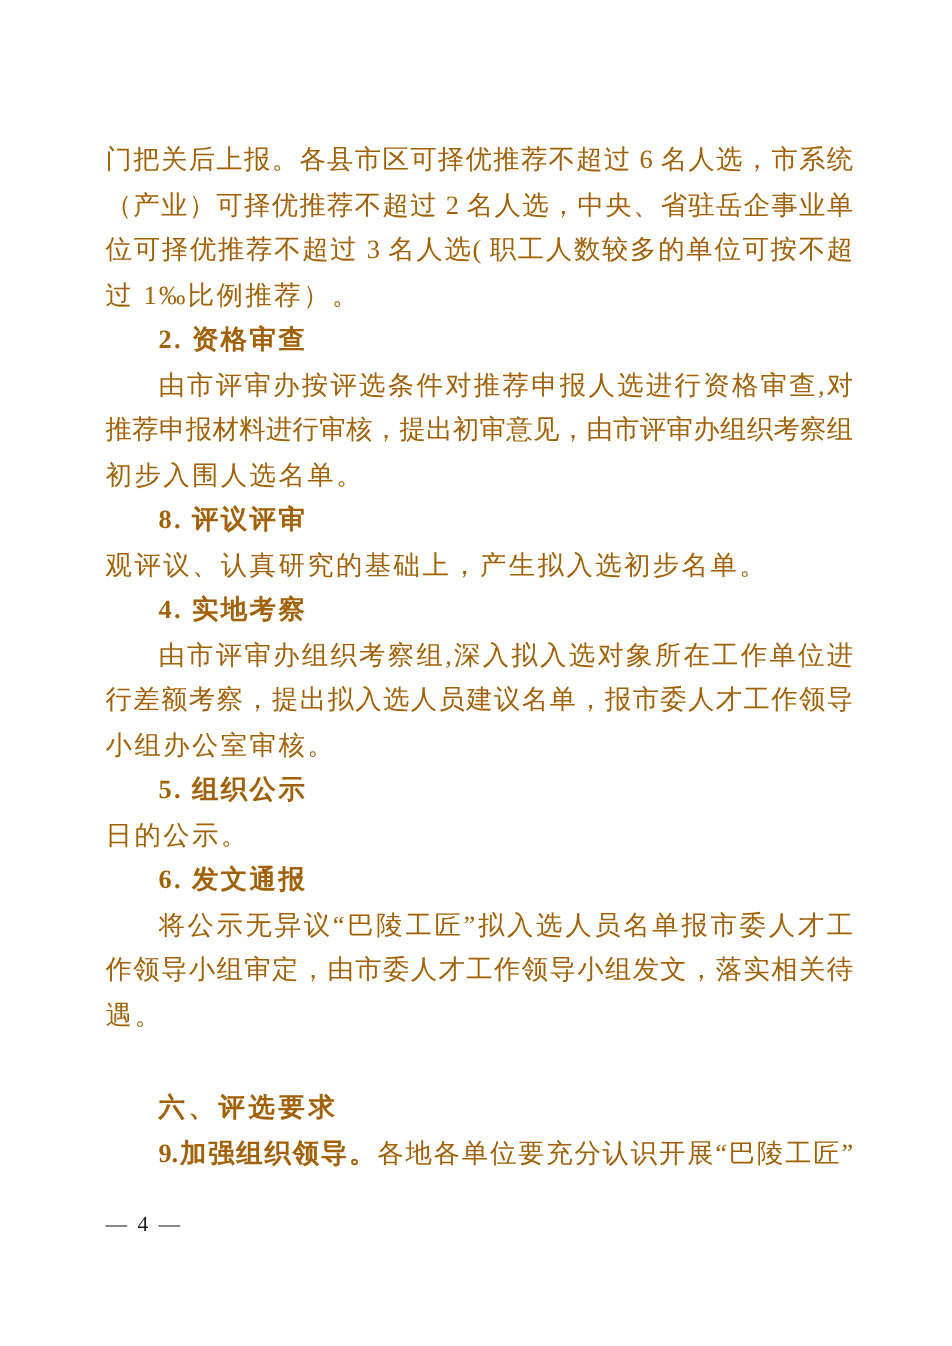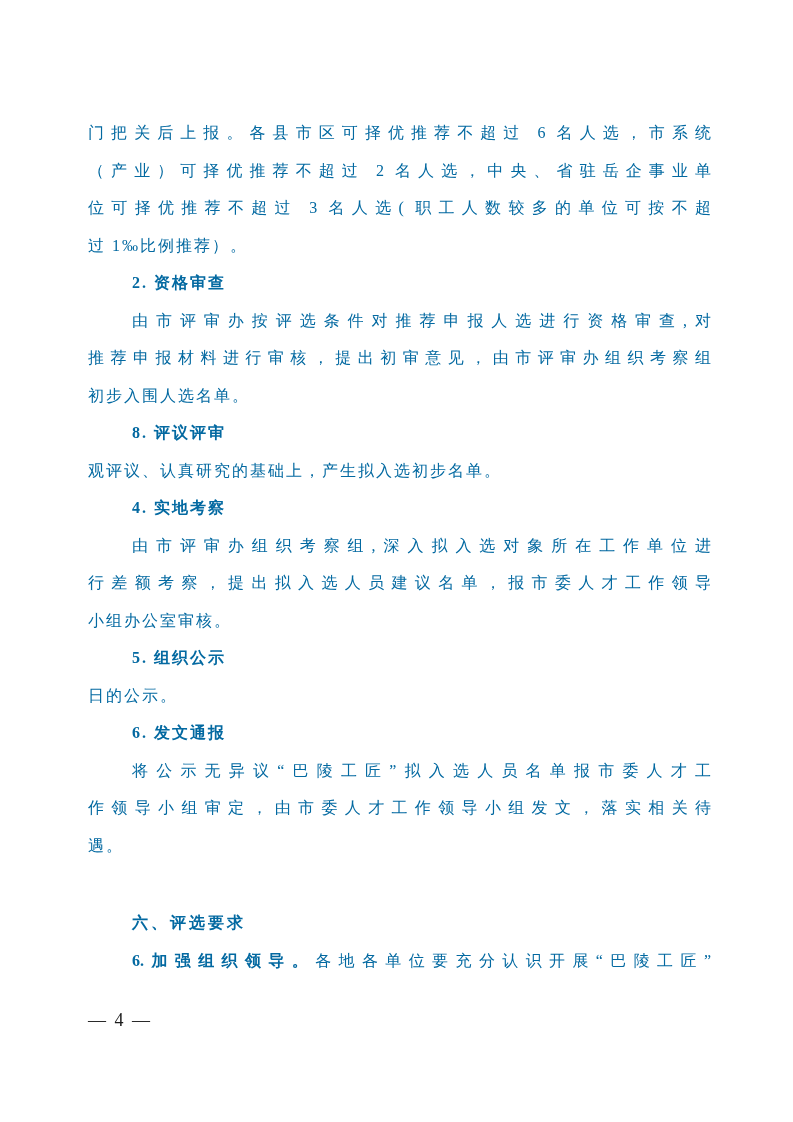--- a/index.html
+++ b/index.html
@@ -17,26 +17,26 @@
   }
   .content {
     position: absolute;
     left: 88px;
     top: 114px;
     width: 623px;
   }
   .line {
     height: 37.5px;
     line-height: 37.5px;
-    font-size: 16px;
+    font-size: 22px;
     letter-spacing: 2px;
     white-space: nowrap;
     text-align: left;
     font-family: "Liberation Serif", "DejaVu Serif", serif;
-    color: #0369a1;
+    color: #a16207;
   }
   .line.fill {
     letter-spacing: 0;
     white-space: normal;
     text-align: justify;
     text-align-last: justify;
   }
   .line.indent {
     text-indent: 44px;
   }
@@ -84,16 +84,16 @@
       <div class="line body indent fill"><span class="run">由市评审办组织考察组,深入拟入选对象所在工作单位进</span></div>
       <div class="line body fill"><span class="run">行差额考察，提出拟入选人员建议名单，报市委人才工作领导</span></div>
       <div class="line body"><span class="run">小组办公室审核。</span></div>
       <div class="line kai-heading indent"><span class="run">5. 组织公示</span></div>
       <div class="line body"><span class="run">日的公示。</span></div>
       <div class="line kai-heading indent"><span class="run">6. 发文通报</span></div>
       <div class="line body indent fill"><span class="run">将公示无异议“巴陵工匠”拟入选人员名单报市委人才工</span></div>
       <div class="line body fill"><span class="run">作领导小组审定，由市委人才工作领导小组发文，落实相关待</span></div>
       <div class="line body"><span class="run">遇。</span></div>
       <div class="line hei-heading indent"><span class="run">六、评选要求</span></div>
-      <div class="line body indent fill"><span class="prefix">6.加强组织领导。</span><span class="run">各地各单位要充分认识开展“巴陵工匠”</span></div>
+      <div class="line body indent fill"><span class="prefix">9.加强组织领导。</span><span class="run">各地各单位要充分认识开展“巴陵工匠”</span></div>
     </div>
   <div class="page-number">— 4 —</div>
 </div>
 
 </body></html>

